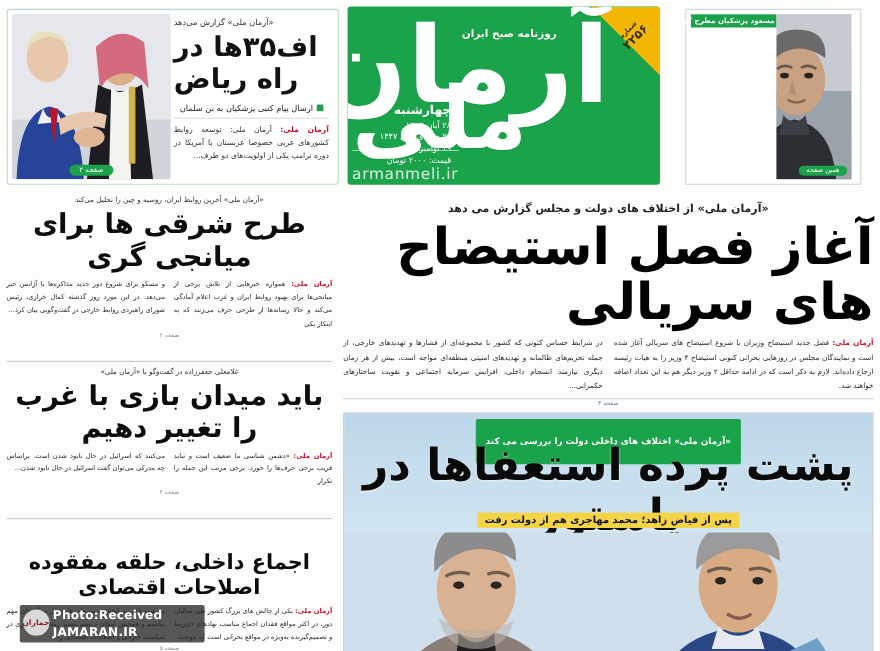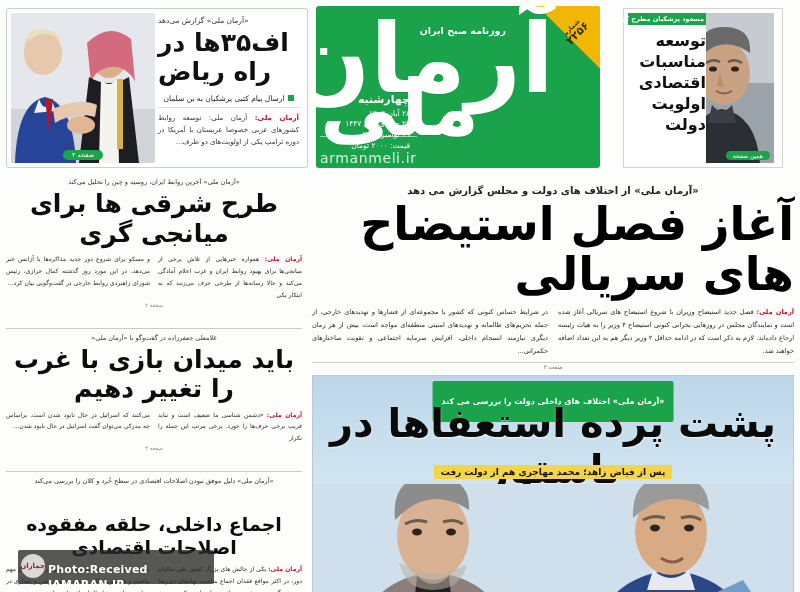--- a/index.html
+++ b/index.html
@@ -173,25 +173,25 @@
   .box { flex: 1; border: 1px solid #c6c6c6; background: #fff; padding: 3px 4px; position: relative; height: 126px; overflow: hidden; }
   .box-tab { text-align: center; font-size: 9px; font-weight: bold; color: #111; border-bottom: 1px solid #d4d4d4; padding-bottom: 2px; position: relative; }
   .box-tab::before, .box-tab::after {
     content: ""; position: absolute; top: 2px; width: 7px; height: 7px;
     background: #dfe3e6; transform: rotate(45deg);
   }
   .box-tab::before { right: 2px; } .box-tab::after { left: 2px; }
   .box-head { font-size: 11.5px; font-weight: bold; text-align: center; margin: 4px 0 3px; color: #111; line-height: 1.3; }
 
   .watermark {
-    position: absolute; left: 18px; bottom: 8px; width: 196px; height: 34px;
+    position: absolute; left: 18px; bottom: 8px; width: 168px; height: 34px;
     background: rgba(40,40,40,.78); border-radius: 2px; color: #fff;
     font-family: "DejaVu Sans", sans-serif; direction: ltr;
     font-size: 11px; font-weight: bold; line-height: 1.35;
-    padding: 13px 4px 0 30px; letter-spacing: .2px;
+    padding: 3px 4px 0 30px; letter-spacing: .2px;
   }
   .watermark .w-badge {
     position: absolute; left: 3px; top: 4px; width: 24px; height: 24px;
     border-radius: 50%; background: #d9d9d9; color: #8d1f1f;
     font-size: 7px; text-align: center; line-height: 24px; direction: rtl;
   }
 </style>
 </head>
 <body>
 
@@ -252,21 +252,20 @@
         <span>۲۸ جمادی‌الاول ۱۴۴۷</span>
         <span>۱۹ نوامبر ۲۰۲۵</span>
         <span>قیمت: ۲۰۰۰ تومان</span>
       </div>
       <div class="mast-url">armanmeli.ir</div>
     </div>
 
     <div class="tr-story">
       <div class="tr-text">
         <div class="tr-kicker">مسعود پزشکیان مطرح کرد</div>
-        <div class="tr-head">توسعه مناسبات اقتصادی اولویت دولت</div>
       </div>
       <div class="tr-photo">
         <svg width="106" height="150" viewBox="0 0 106 150">
           <rect width="106" height="150" fill="#c6cbd1"></rect>
           <rect y="70" width="106" height="80" fill="#9aa2aa"></rect>
           <path d="M18 150 q4 -48 36 -54 q34 6 38 54z" fill="#2b2e33"></path>
           <path d="M44 92 q10 12 20 0 l4 18 -28 0z" fill="#3c4046"></path>
           <ellipse cx="56" cy="60" rx="26" ry="32" fill="#c9a183"></ellipse>
           <path d="M30 46 q24 -26 52 -6 q2 -26 -26 -26 q-28 0 -26 32z" fill="#6a6a6a"></path>
           <ellipse cx="45" cy="56" rx="4" ry="2.6" fill="#2a2320"></ellipse>
@@ -358,21 +357,20 @@
         <div>
           <b>آرمان ملی:</b>
           <span>«دشمن شناسی ما ضعیف است و نباید فریب برخی حرف‌ها را خورد. برخی مرتب این جمله را تکرار</span>
         </div>
         <div>می‌کنند که اسرائیل در حال نابود شدن است. براساس چه مدرکی می‌توان گفت اسرائیل در حال نابود شدن...</div>
       </div>
       <div class="art-more">صفحه ۴</div>
     </div>
 
     <div class="art">
-      <div class="art-kicker">«آرمان ملی» دلیل موفق نبودن اصلاحات اقتصادی در سطح خُرد و کلان را بررسی می‌کند</div>
       <div class="art-head sm">اجماع داخلی، حلقه مفقوده اصلاحات اقتصادی</div>
       <div class="art-cols">
         <div>
           <b>آرمان ملی:</b>
           <span>یکی از چالش های بزرگ کشور طی سالیان دور، در اکثر مواقع فقدان اجماع مناسب نهادهای ذی‌ربط و تصمیم‌گیرنده به‌ویژه در مواقع بحرانی است که موجب</span>
         </div>
         <div>می‌شود قادر به اتخاذ تصمیم‌های قاطع در بزنگاه‌های مهم نباشیم و همچنین امکان ترسیم مسیر روشن و پایداری در سیاست خارجی و اصلاحات اقتصادی را...</div>
       </div>
       <div class="art-more">صفحه ۵</div>
     </div>

